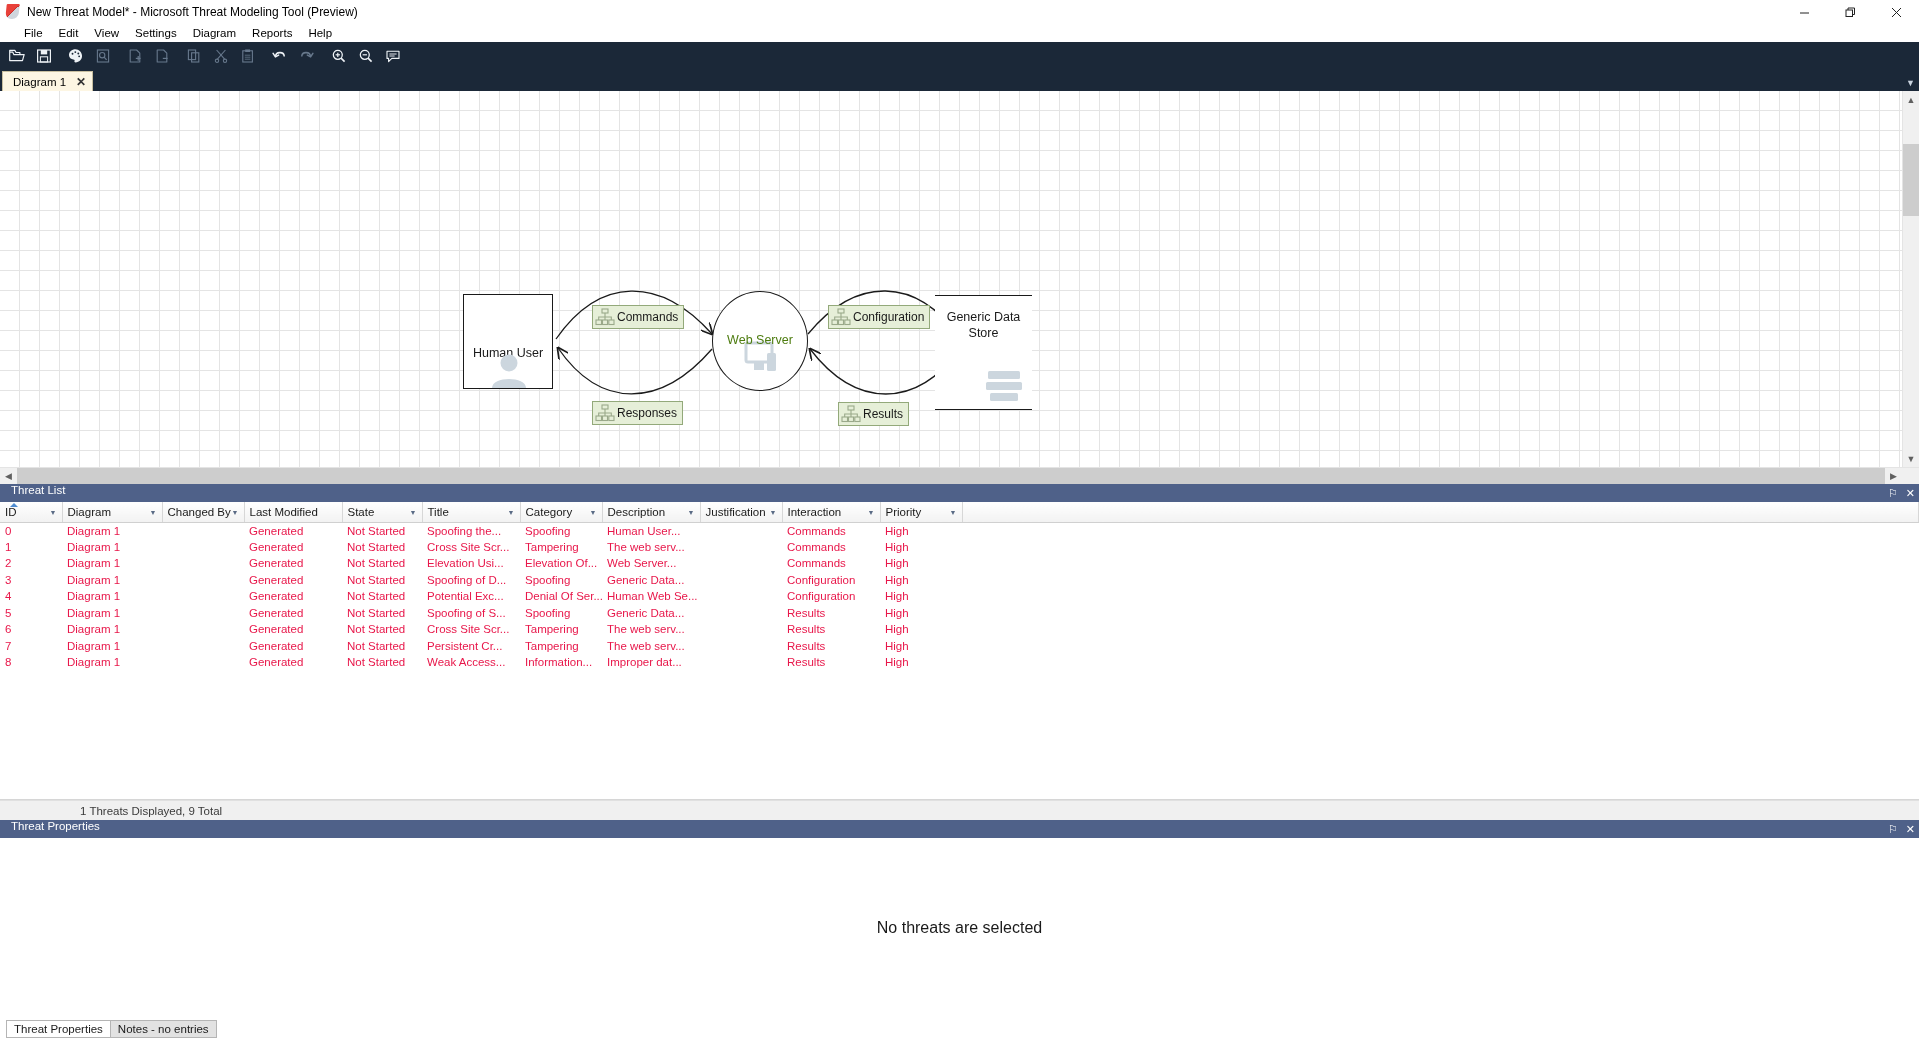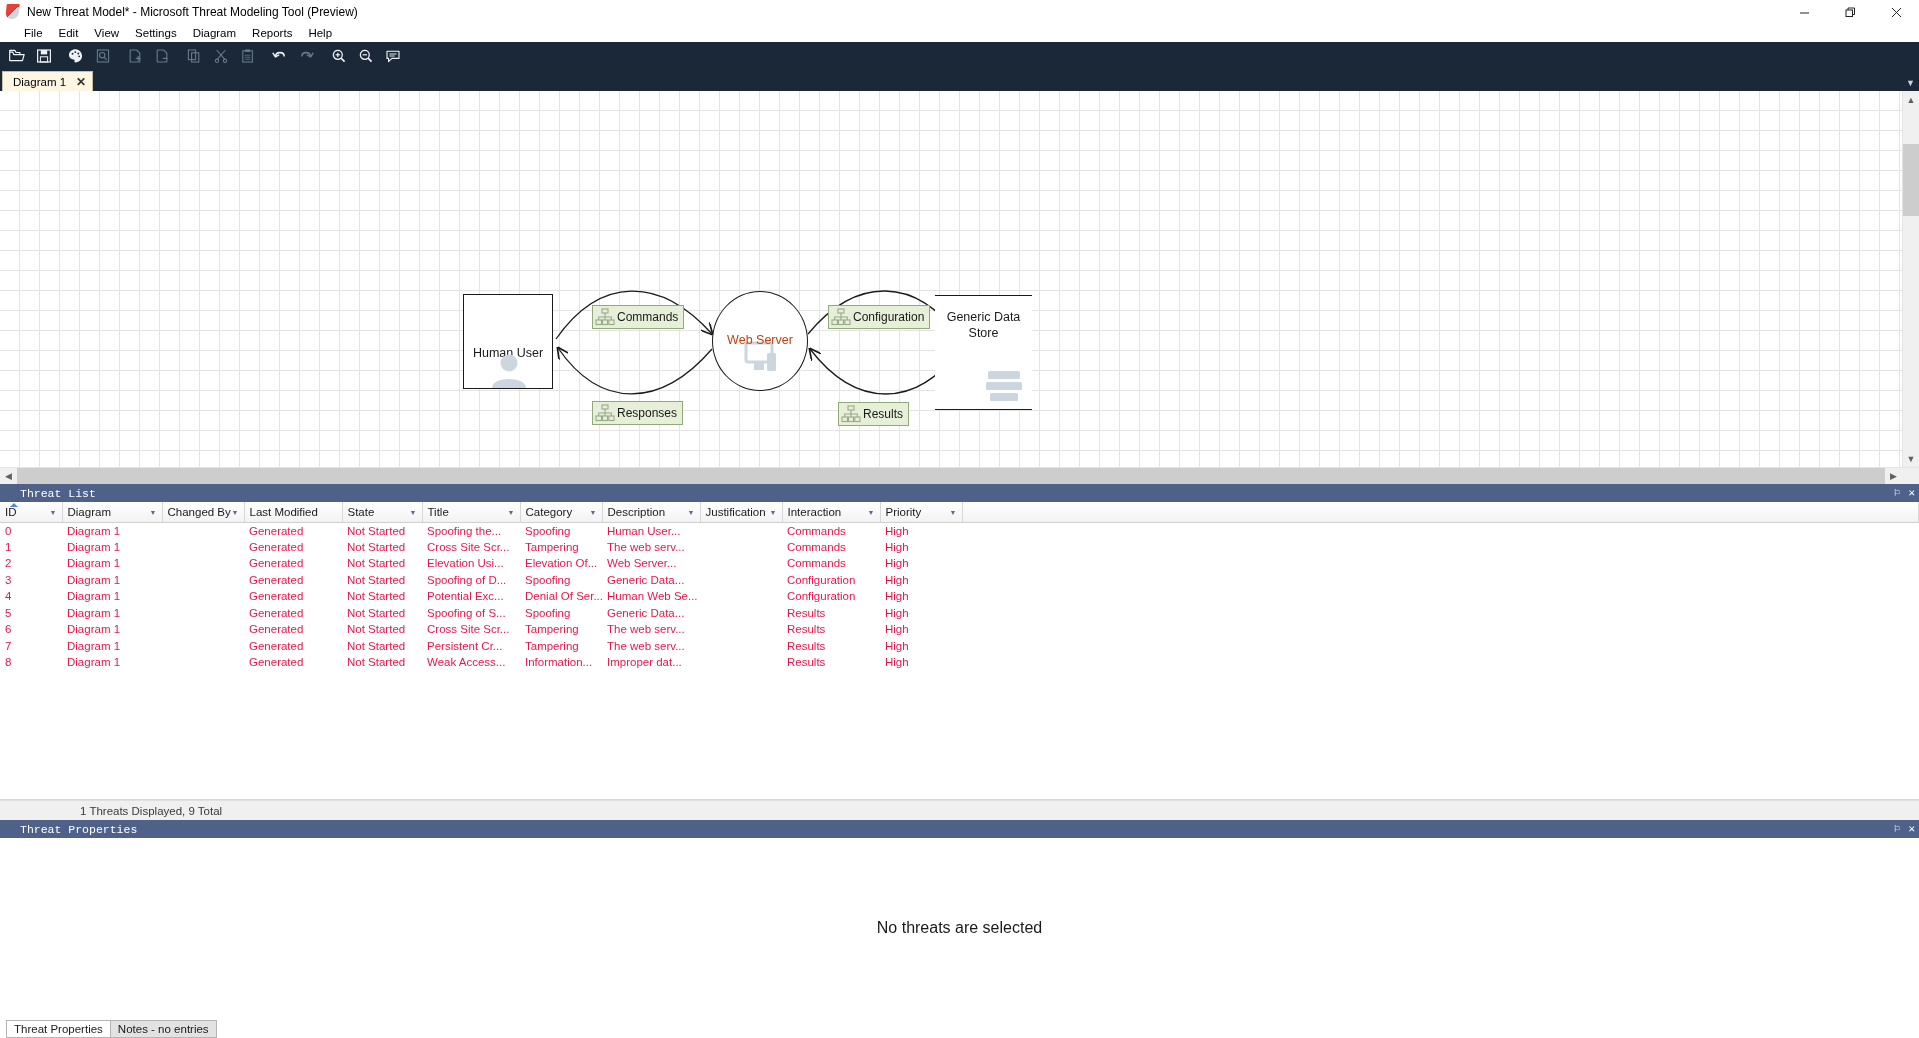--- a/index.html
+++ b/index.html
@@ -102,37 +102,37 @@
   
   .shape { position: absolute; }
   .node-box {
     border: 1.6px solid #1a1a1a; background: #fff;
     display: flex; align-items: center; justify-content: center;
     font-size: 12.5px; color: #1a1a1a; padding-top: 22px;
   }
   .node-ellipse {
     border: 1.6px solid #1a1a1a; background: #fff; border-radius: 50%;
     display: flex; align-items: center; justify-content: center;
-    font-size: 12.5px; color: #c2410c;
+    font-size: 12.5px; color: #4d7c0f;
   }
   .node-store {
     background: #fff; border-top: 1.6px solid #1a1a1a; border-bottom: 1.6px solid #1a1a1a;
     display: flex; align-items: flex-start; justify-content: center;
     font-size: 12.5px; color: #1a1a1a; padding-top: 14px; text-align: center; line-height: 1.25;
   }
   .flow-label {
     background: #e6efd8; border: 1px solid #93a97a;
     display: flex; align-items: center; gap: 2px;
     padding: 2px 5px 2px 2px; font-size: 12px; color: #1a1a1a; white-space: nowrap;
   }
 
   
   .panel-header {
-    height: 18px; background: #4f6189; color: #fff; display: flex; align-items: center;
-    font-size: 11.5px; padding-left: 20px; flex: 0 0 18px; position: relative; font-family: Liberation Mono, monospace;
+    height: 18px; background: #4f6189; color: #fff; display: flex; align-items: flex-start;
+    font-size: 11.5px; padding-left: 11px; flex: 0 0 18px; position: relative;
   }
   .panel-header .hdr-btns { position: absolute; right: 4px; top: 0; height: 18px; display: flex; align-items: center; gap: 8px; }
   .panel-header .hdr-btn { color: #fff; font-size: 11px; line-height: 1; }
 
   .threatlist-panel { flex: 0 0 336px; display: flex; flex-direction: column; background: #fff; }
   .grid-wrap { flex: 1 1 auto; display: flex; flex-direction: column; overflow: hidden; border-bottom: 1px solid #d6d6d6; }
 
   table.tgrid { border-collapse: collapse; width: 100%; table-layout: fixed; }
   table.tgrid th {
     background: linear-gradient(#ffffff, #f2f2f2);

